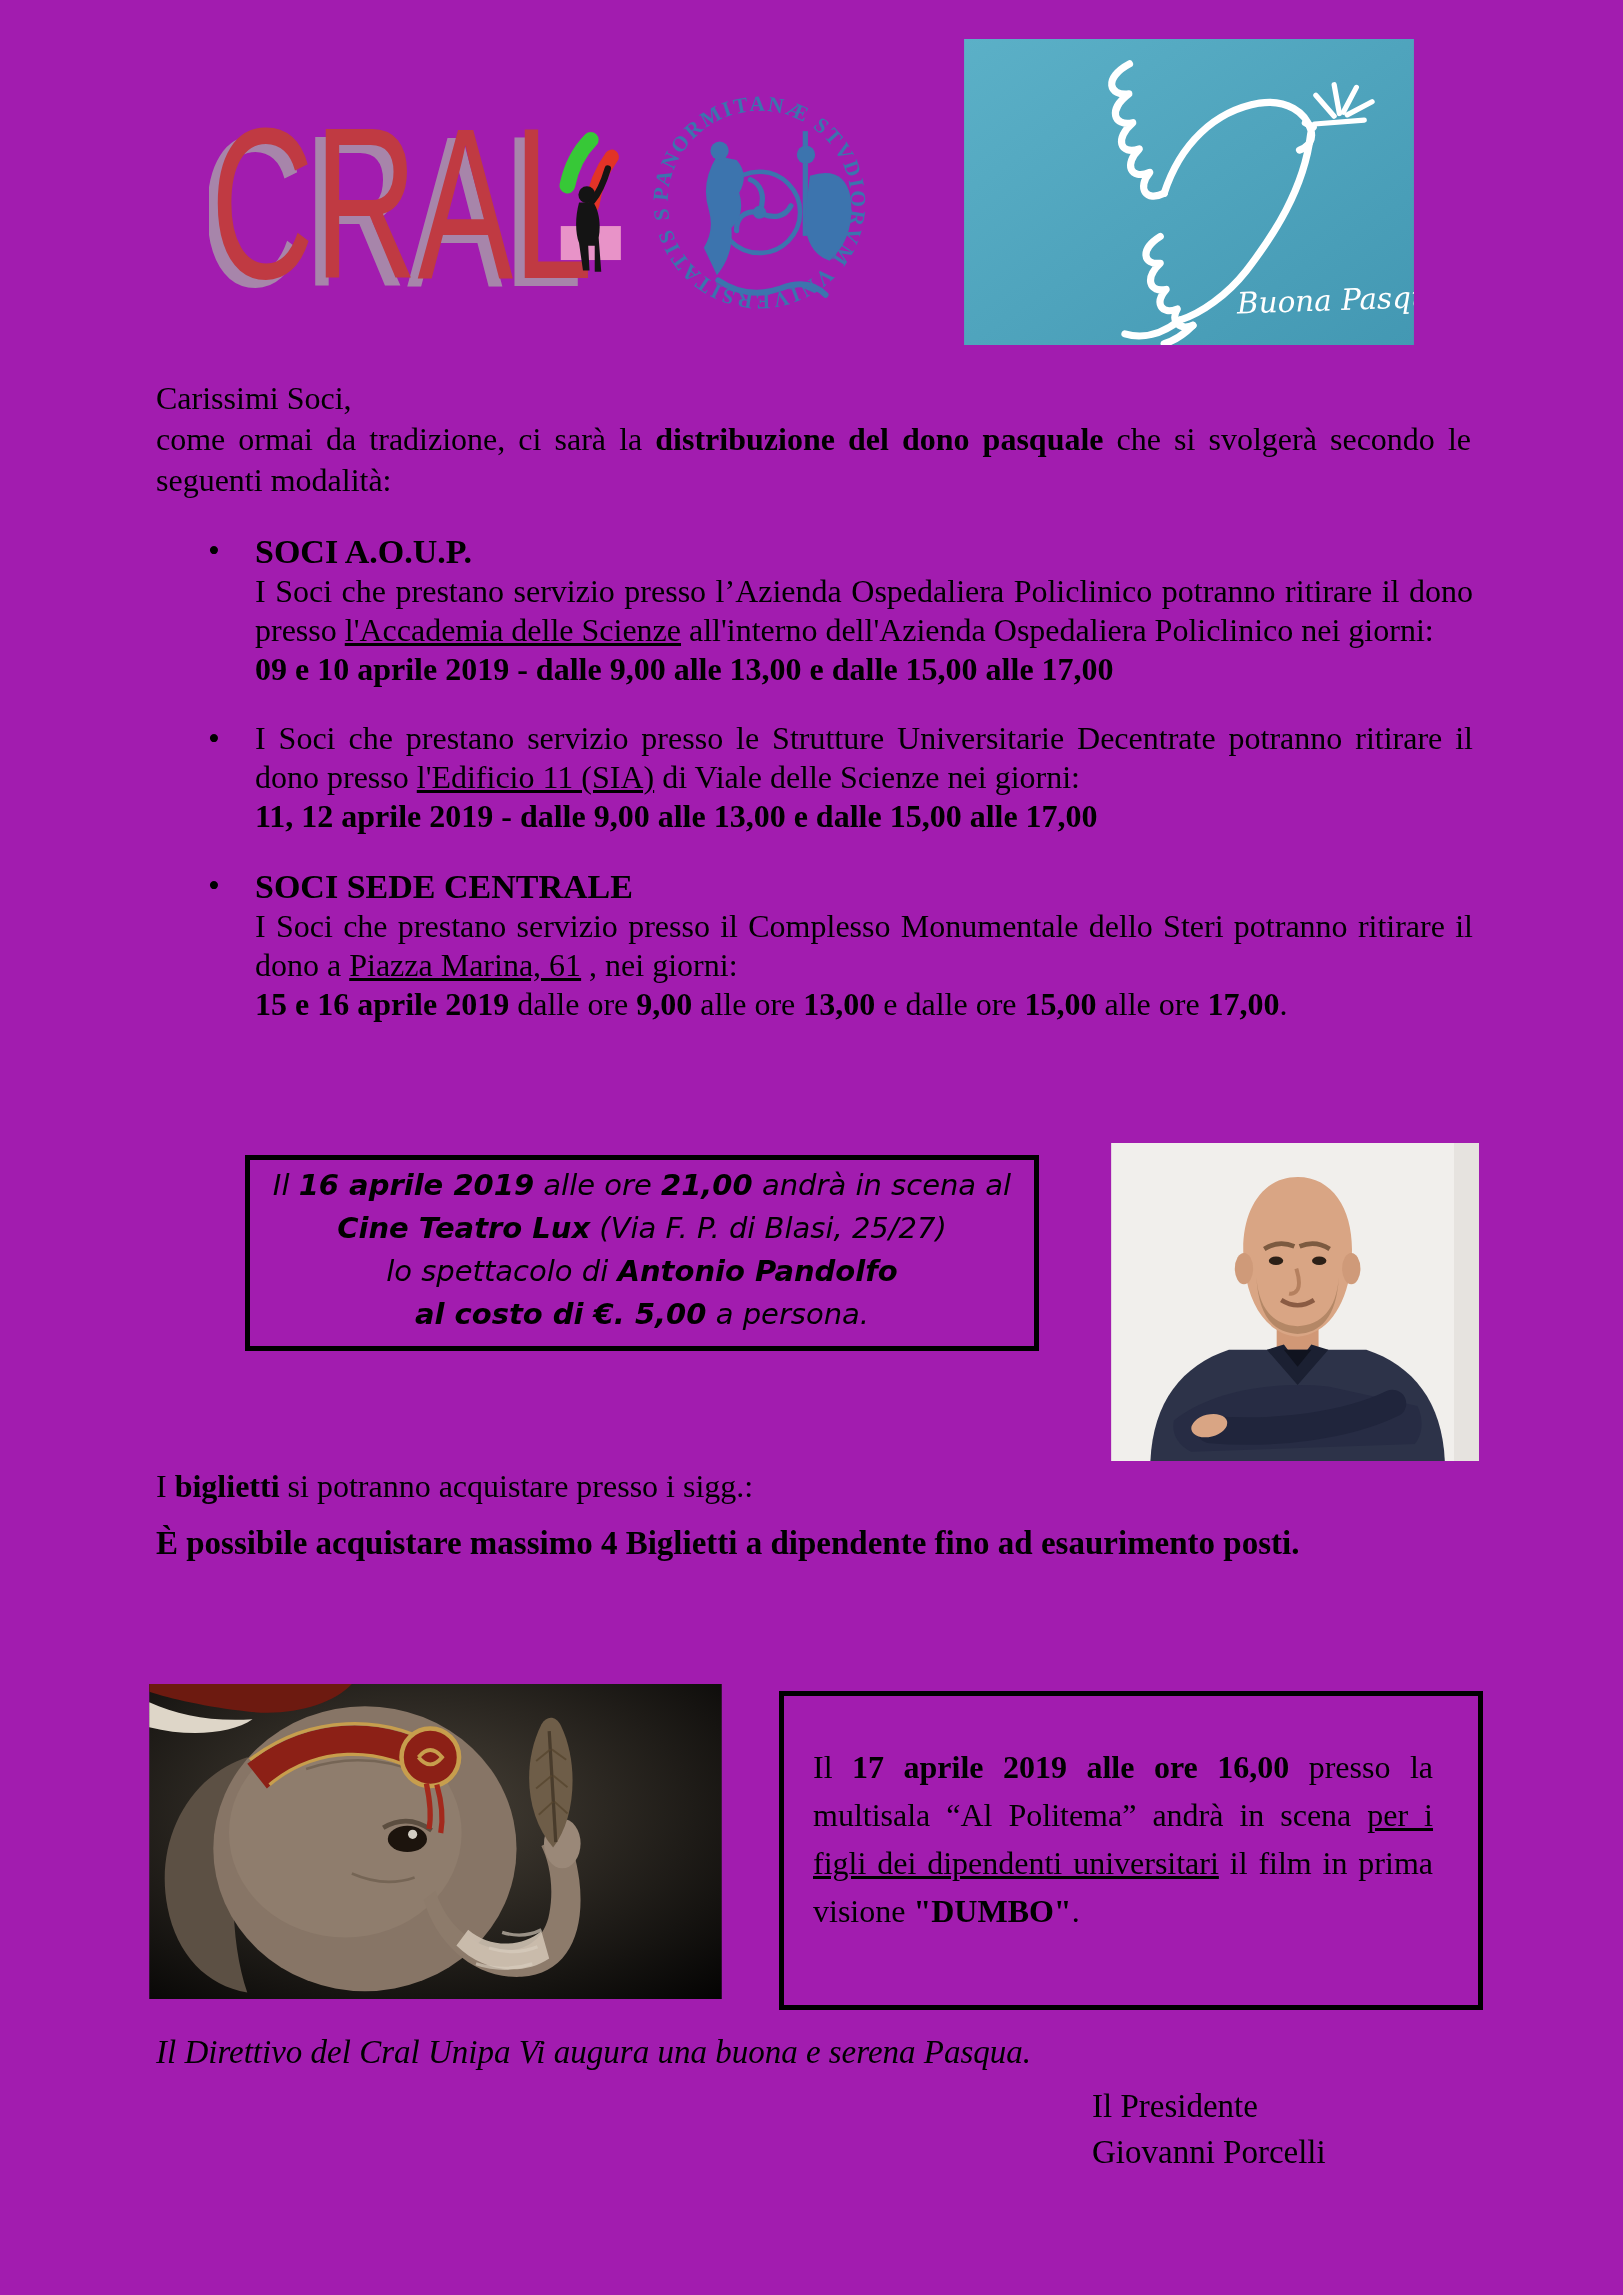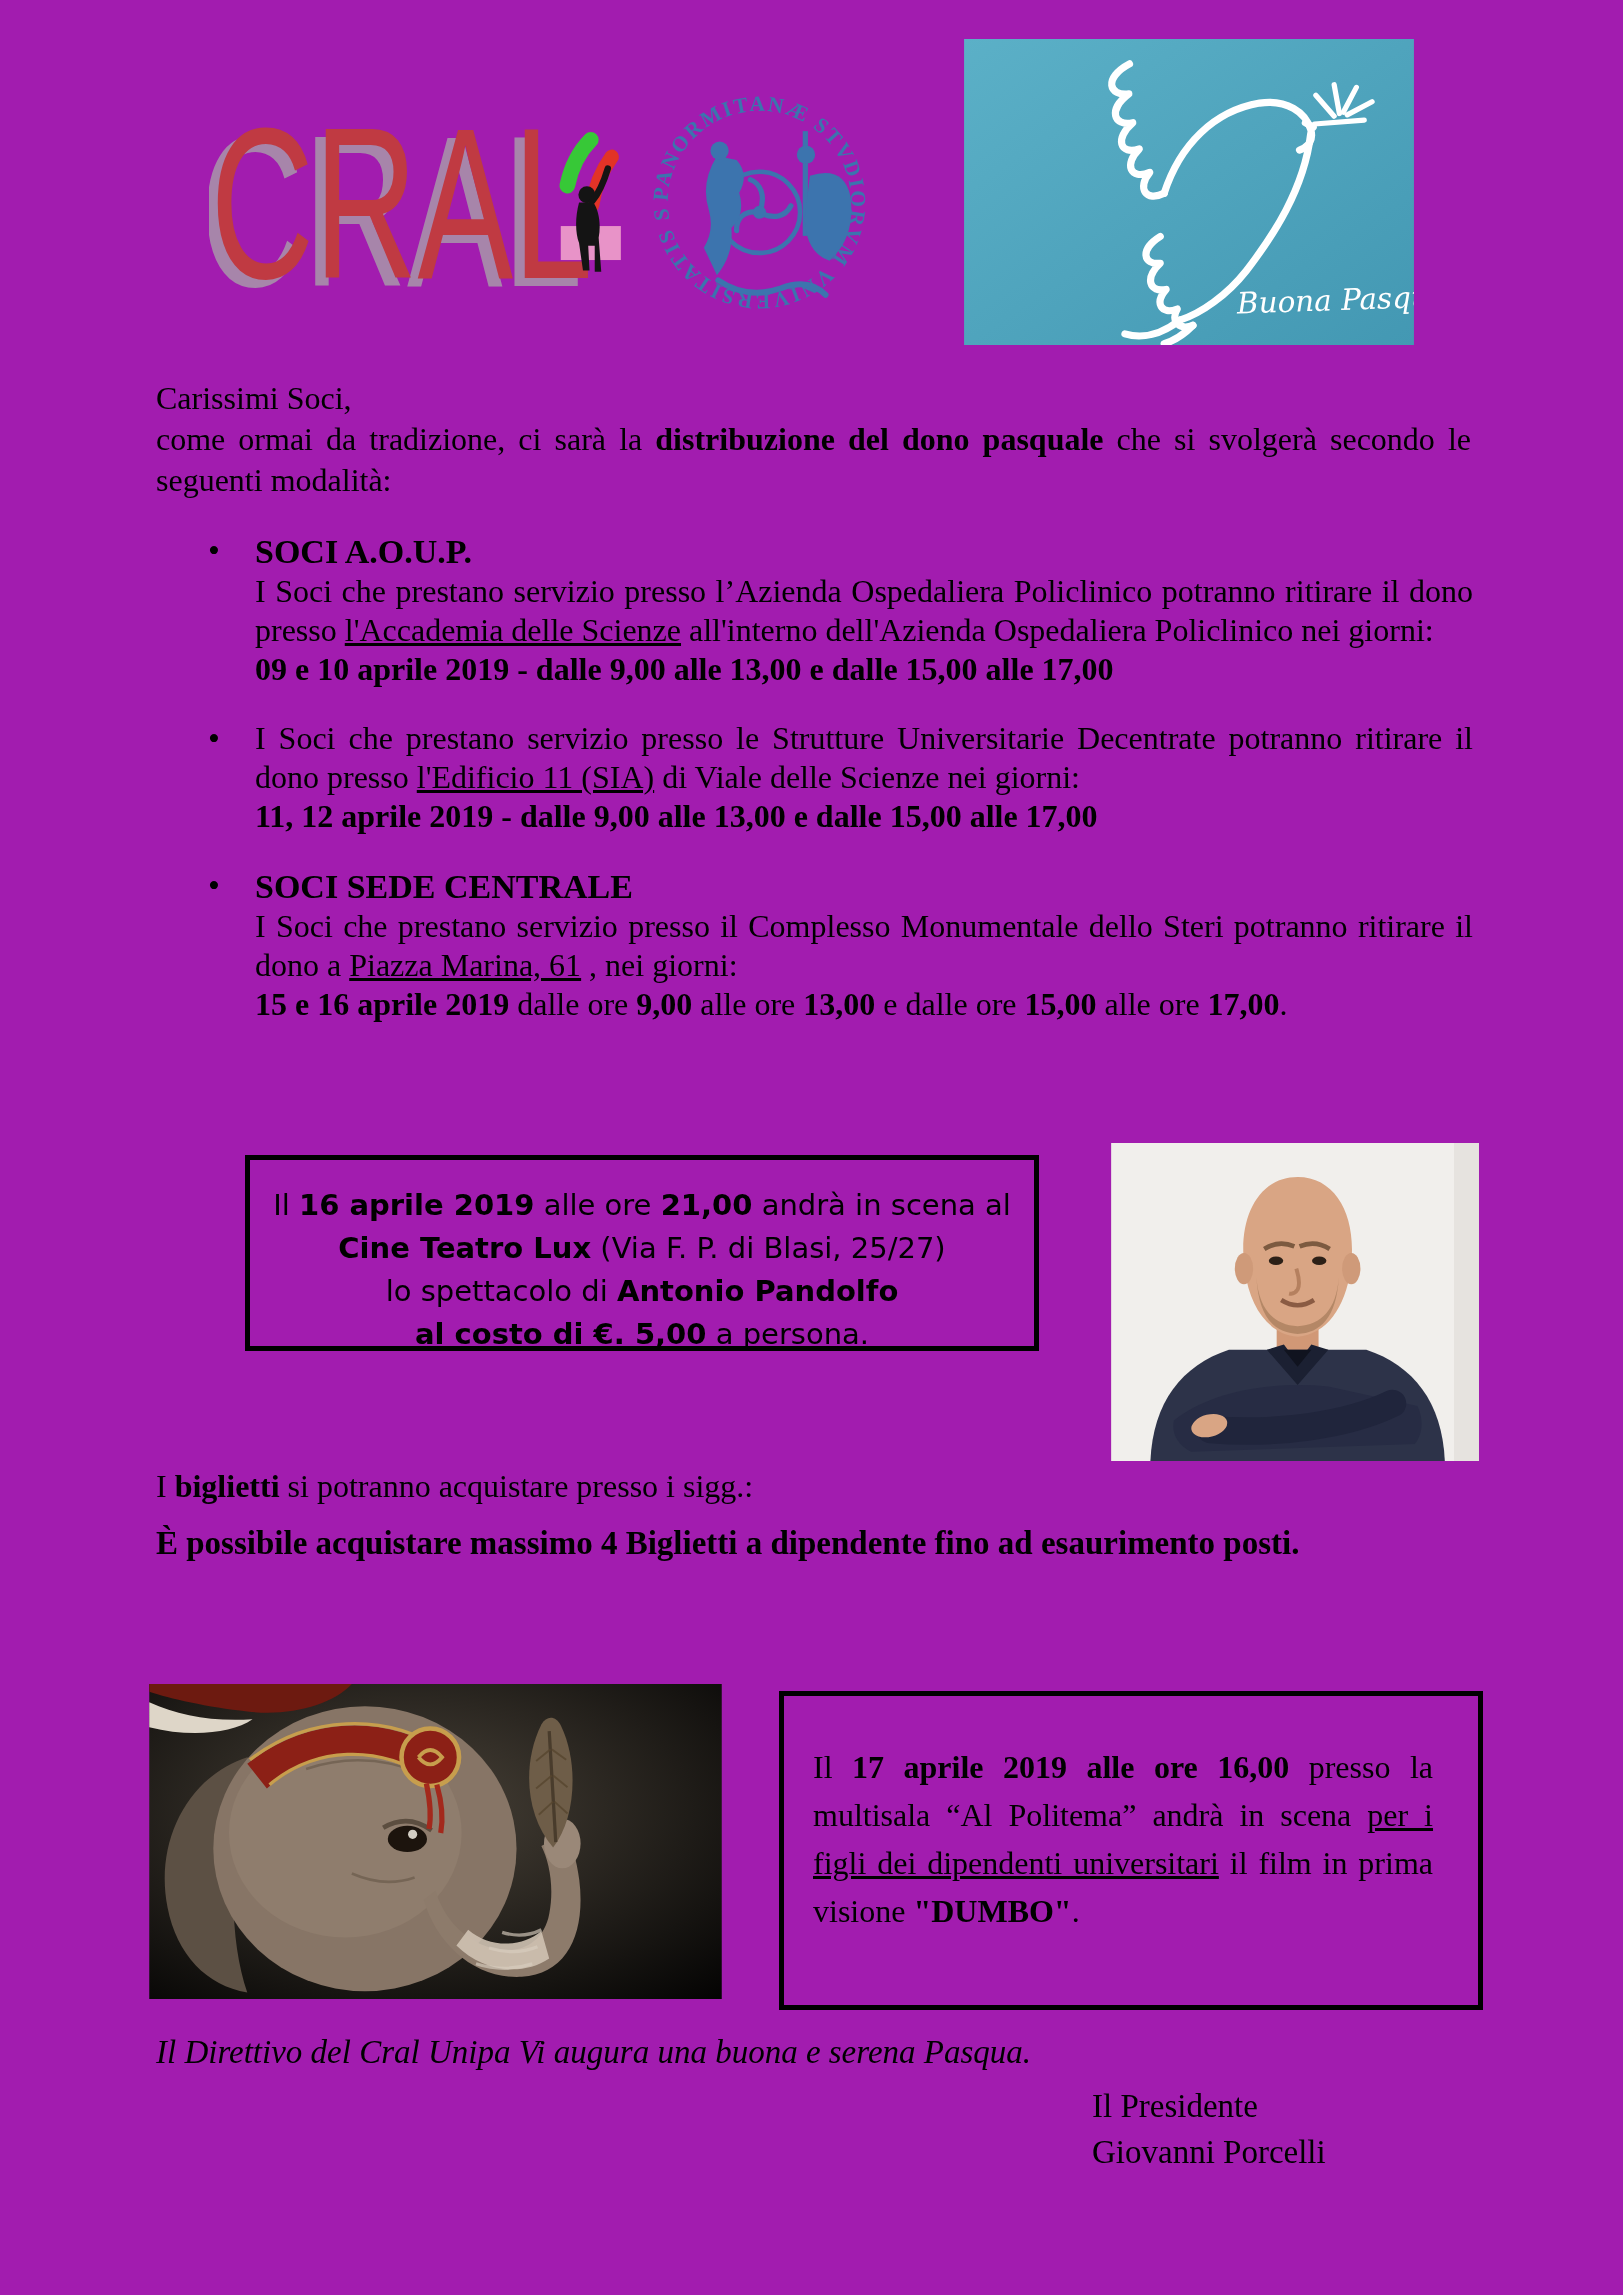--- a/index.html
+++ b/index.html
@@ -27,21 +27,21 @@
   .bullet-title{font-size:34px;font-weight:700;line-height:41px;}
   .bullet-body{text-align:justify;}
   .bullet-schedule{}
 
   
   .event-row{position:absolute;left:0;top:1139px;width:1623px;height:334px;}
   .theatre-box{
     position:absolute;left:245px;top:15.7px;width:794px;height:196px;
     border:5.9px solid #000;box-sizing:border-box;
     text-align:center;font-family:"DejaVu Sans",sans-serif;
-    font-size:29px;line-height:43px;padding-top:24px;
+    font-size:29px;line-height:43px;padding-top:4px;font-style:italic;
   }
   .pandolfo-photo{position:absolute;left:1111px;top:3.9px;width:368px;height:318px;}
 
   
   .tickets{position:absolute;left:156px;top:1467px;width:1315px;font-size:32px;line-height:39px;}
   .tickets .para{text-align:justify;}
   .tickets .note{margin-top:18.3px;font-size:33px;}
 
   
   .cinema-row{position:absolute;left:0;top:1675px;width:1623px;height:340px;}

